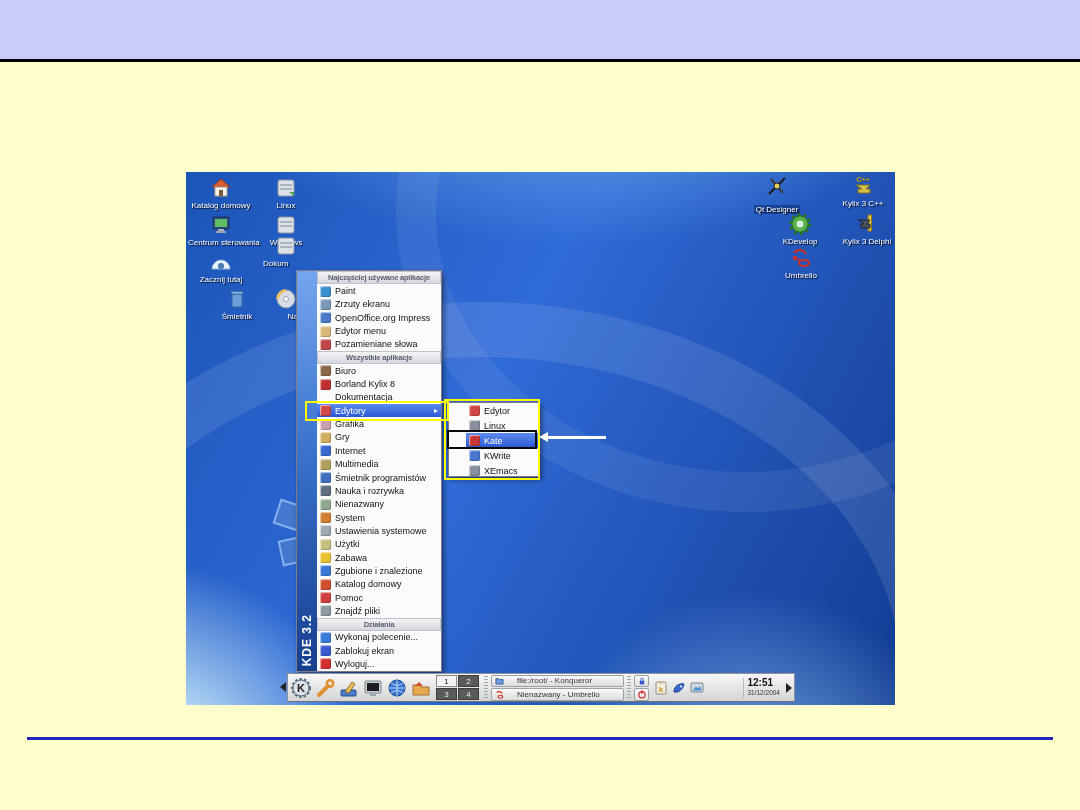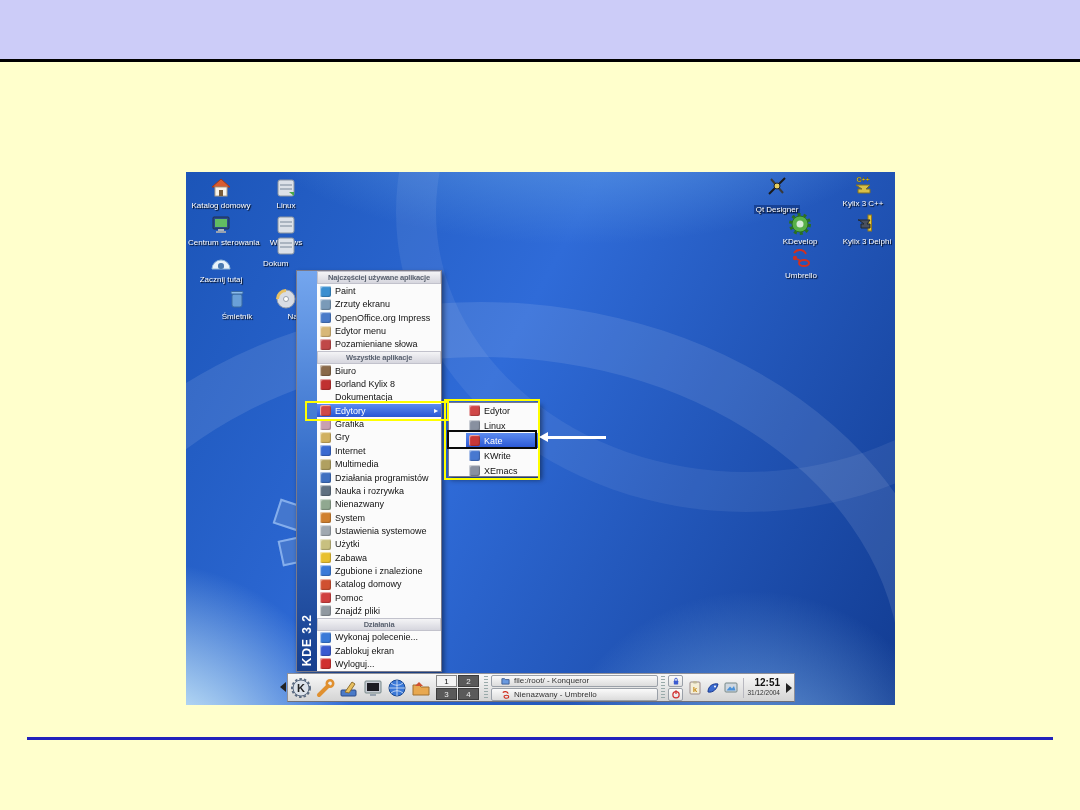--- a/index.html
+++ b/index.html
@@ -84,29 +84,29 @@
   .phide.left { left:94px; border-right:6px solid #222; }
   .qbtn { width:22px; height:24px; display:flex; align-items:center; justify-content:center; border-radius:2px; }
   .qbtn svg { width:20px; height:20px; }
   .pager { display:grid; grid-template-columns:21px 21px; grid-template-rows:12px 12px; gap:1px; margin:0 2px; }
   .pcell { font-size:8px; display:flex; align-items:center; justify-content:center;
     background:#5a5a5a; color:#eee; border:1px solid #3c3c3c; }
   .pcell.active { background:#f4f4f4; color:#111; border-color:#888; }
   .handle { width:4px; height:24px; background:repeating-linear-gradient(180deg,#9aa 0 1px, transparent 1px 3px); margin:0 1px; }
   .tasks { flex:1; display:flex; flex-direction:column; gap:1px; }
   .task { height:12.5px; background:linear-gradient(180deg,#fafafa,#dcdcdc); border:1px solid #9aa0a8;
-    border-radius:2px; display:flex; align-items:center; font-size:8px; color:#333; padding:0 9px; gap:4px; white-space:nowrap; overflow:hidden; }
+    border-radius:2px; display:flex; align-items:center; font-size:8px; color:#333; padding:0 3px; gap:13px; white-space:nowrap; overflow:hidden; }
   .task svg { width:9px; height:9px; flex:none; }
   .syscol { display:flex; flex-direction:column; gap:1px; }
   .sbtn { width:15px; height:12.5px; background:linear-gradient(180deg,#fcfcfc,#e0e0e0);
     border:1px solid #9aa0a8; border-radius:2px; display:flex; align-items:center; justify-content:center; }
   .sbtn svg { width:10px; height:10px; }
   .tray { display:flex; align-items:center; gap:2px; padding:0 2px; }
   .tray svg { width:16px; height:16px; }
-  .clock { text-align:right; line-height:10px; padding:0 3px; border-left:1px solid #b8b8c0; }
+  .clock { text-align:left; line-height:10px; padding:0 3px; border-left:1px solid #b8b8c0;margin-left:34px; }
   .ctime { font-size:10px; font-weight:bold; color:#111; }
   .cdate { font-size:6.5px; color:#333; }
   .rarrow { width:0; height:0; border-top:5px solid transparent; border-bottom:5px solid transparent; border-left:6px solid #222; margin-left:1px; }
 </style>
 </head>
 <body>
 
 <div class="slide">
   <div class="band"></div>
   <div class="rule"></div>
@@ -280,21 +280,21 @@
         <div class="mrow">
             <span class="mi" data-icon="internet"></span>
             <span>Internet</span>
           </div>
         <div class="mrow">
             <span class="mi" data-icon="multimedia"></span>
             <span>Multimedia</span>
           </div>
         <div class="mrow">
             <span class="mi" data-icon="devtools"></span>
-            <span>Działania programistów</span>
+            <span>Śmietnik programistów</span>
           </div>
         <div class="mrow">
             <span class="mi" data-icon="edutainment"></span>
             <span>Nauka i rozrywka</span>
           </div>
         <div class="mrow">
             <span class="mi" data-icon="preferences"></span>
             <span>Nienazwany</span>
           </div>
         <div class="mrow">

